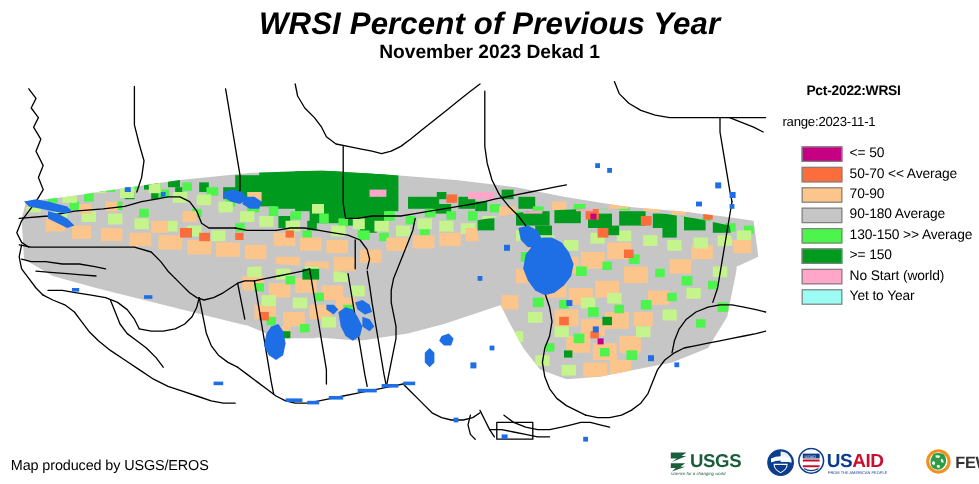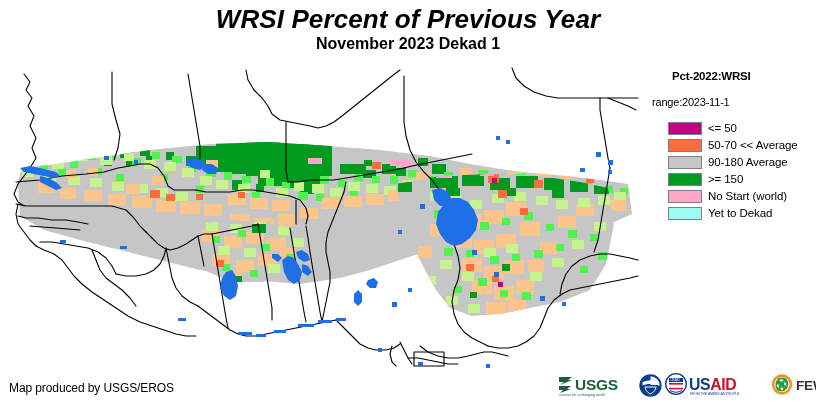--- a/index.html
+++ b/index.html
@@ -545,34 +545,42 @@
 
     <div class="legend-row">
       <span class="legend-swatch" style="background-color: rgb(198, 0, 131);"></span>
       <span class="legend-label">&lt;= 50</span>
     </div>
     <div class="legend-row">
       <span class="legend-swatch" style="background-color: rgb(252, 109, 60);"></span>
       <span class="legend-label">50-70 &lt;&lt; Average</span>
     </div>
     <div class="legend-row">
+      <span class="legend-swatch" style="background-color: rgb(252, 197, 140);"></span>
+      <span class="legend-label">70-90</span>
+    </div>
+    <div class="legend-row">
       <span class="legend-swatch" style="background-color: rgb(198, 198, 198);"></span>
       <span class="legend-label">90-180 Average</span>
     </div>
     <div class="legend-row">
+      <span class="legend-swatch" style="background-color: rgb(76, 244, 76);"></span>
+      <span class="legend-label">130-150 &gt;&gt; Average</span>
+    </div>
+    <div class="legend-row">
       <span class="legend-swatch" style="background-color: rgb(0, 155, 30);"></span>
       <span class="legend-label">&gt;= 150</span>
     </div>
     <div class="legend-row">
       <span class="legend-swatch" style="background-color: rgb(255, 166, 201);"></span>
       <span class="legend-label">No Start (world)</span>
     </div>
     <div class="legend-row">
       <span class="legend-swatch" style="background-color: rgb(156, 252, 244);"></span>
-      <span class="legend-label">Yet to Dekad</span>
+      <span class="legend-label">Yet to Year</span>
     </div>
 
   </div>
 </div>
 
 <div id="credit">Map produced by USGS/EROS</div>
 
 <div id="logos">
 
   <div class="logo" id="logo-usgs">

